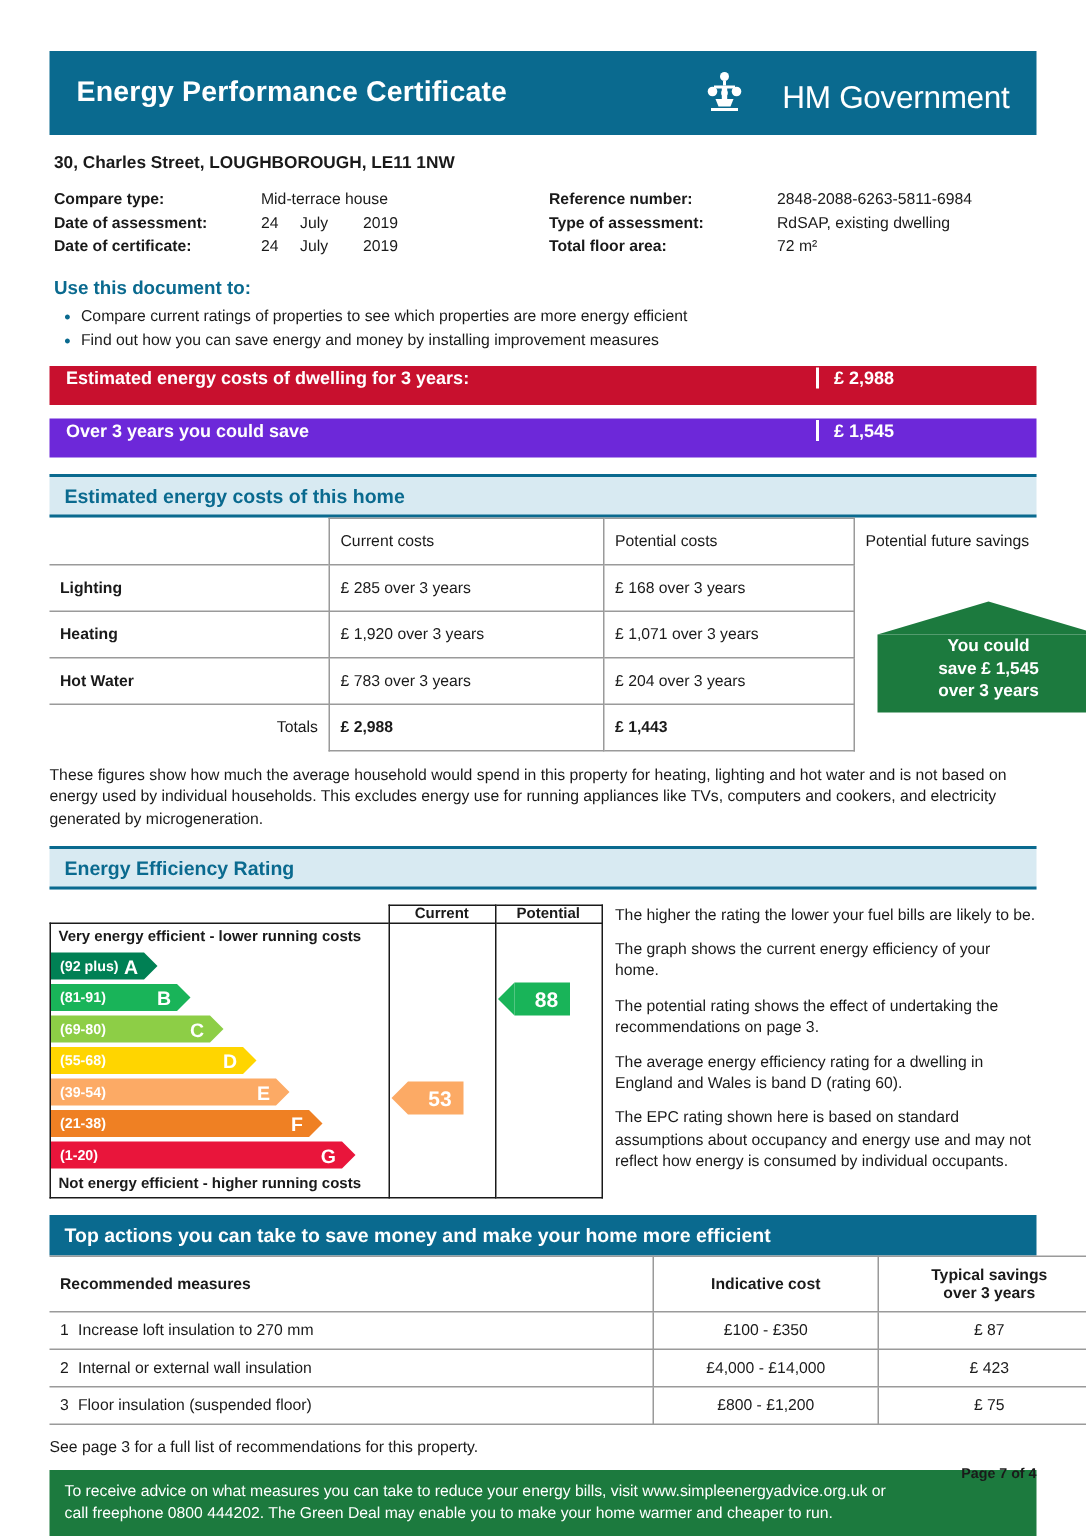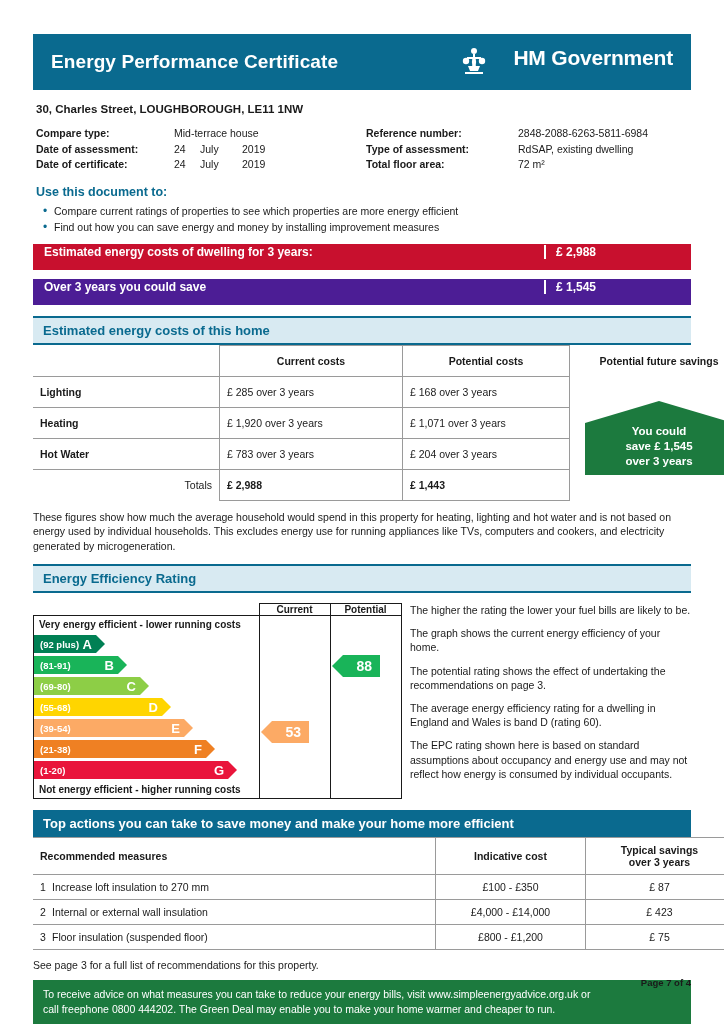--- a/index.html
+++ b/index.html
@@ -33,23 +33,22 @@
     padding: 0 18px;
     box-sizing: border-box;
   }
   .header-title {
     font-size: 19px;
     font-weight: bold;
     letter-spacing: 0.1px;
   }
   .crest-wrap {
     display: flex;
-    align-items: flex-start;
+    align-items: flex-end;
     gap: 24px;
-    font-weight: bold;
   }
   .crest {
     width: 30px;
     height: 32px;
   }
   .gov-text {
     font-size: 21px;
     letter-spacing: -0.2px;
   }
 
@@ -105,21 +104,21 @@
     font-size: 12px;
     font-weight: bold;
     height: 24px;
     align-items: flex-start;
     margin-top: 9px;
     border: 1px solid transparent;
   }
   .banner .lbl { flex: 1; padding-left: 10px; }
   .banner .val { width: 146px; padding-left: 10px; box-sizing: border-box; border-left: 2px solid #ffffff; }
   .banner.red { background: #c8102e; }
-  .banner.green { background: #4c1d95; }
+  .banner.green { background: #6d28d9; }
   .banner.green .lbl { color: #ffffff; }
 
   
   .section-bar {
     background: #d8eaf2;
     color: #0a6a8f;
     font-size: 13px;
     font-weight: bold;
     padding: 5px 10px;
     margin-top: 11px;
@@ -140,21 +139,21 @@
     font-size: 10.5px;
     margin-top: 0;
     table-layout: fixed;
   }
   .costs th, .costs td {
     border: 1px solid #9a9a9a;
     padding: 5px 7px;
     vertical-align: middle;
     height: 20px;
   }
-  .costs th { font-weight: bold; text-align: center; }
+  .costs th { font-weight: normal; text-align: left; }
   .costs .c0 { width: 172px; border-left: none; }
   .costs .c1 { width: 168px; }
   .costs .c2 { width: 152px; margin-top: 34px; }
   .costs .c3 { width: 164px; border-right: none; }
   .costs .rowlabel { font-weight: bold; }
   .costs .totals { text-align: right; font-weight: normal; }
   .costs td.bold { font-weight: bold; }
   .nobox { border: none !important; }
 
   .savings-cell {

